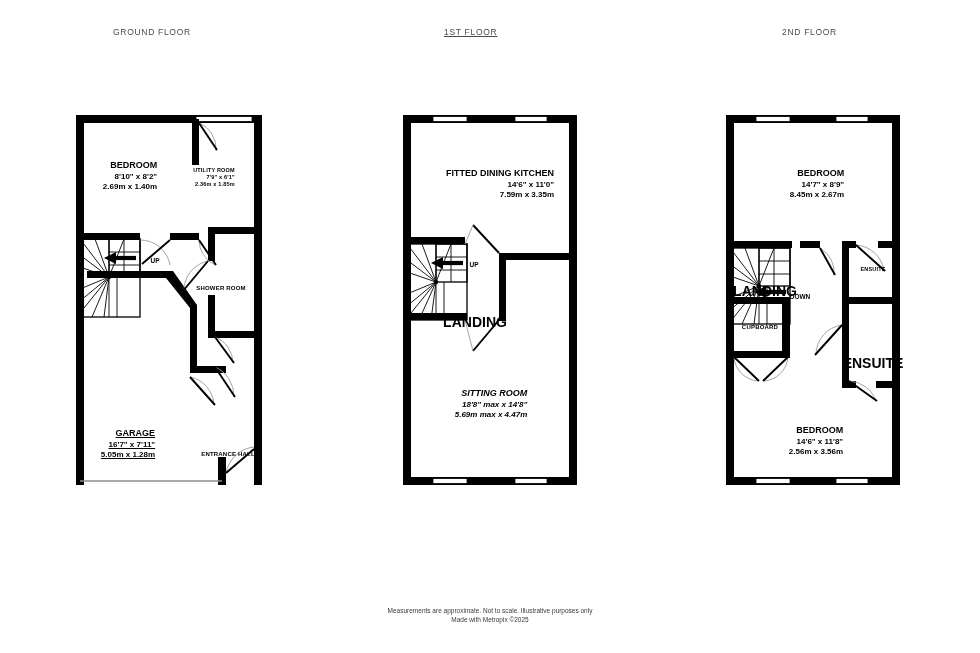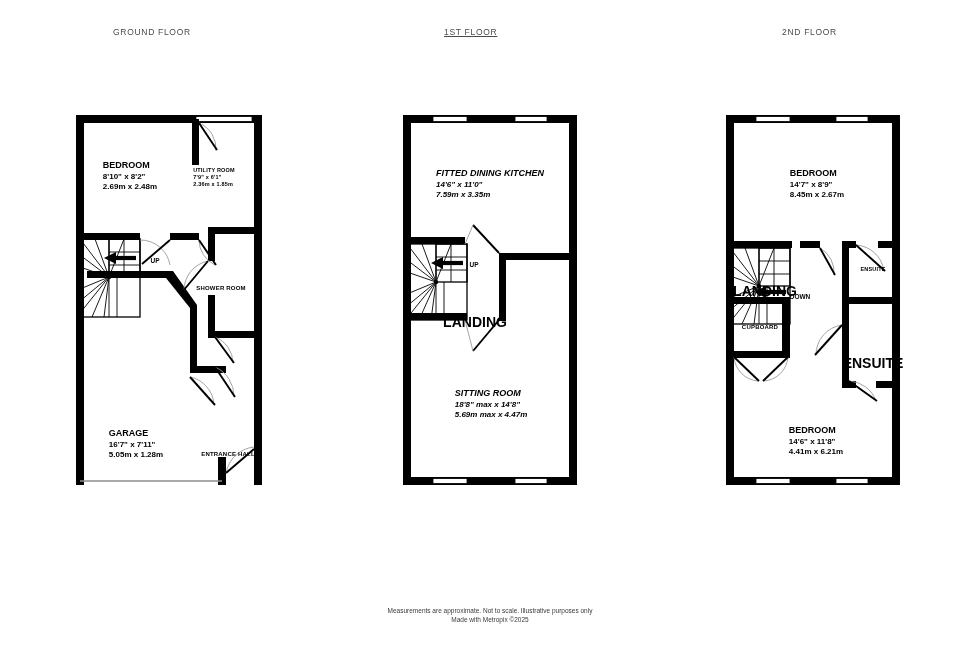--- a/index.html
+++ b/index.html
@@ -28,21 +28,21 @@
     color: #4a4a4a;
     font-weight: 400;
     white-space: nowrap;
   }
   #title-ground { left: 113px; top: 27px; }
   #title-first  { left: 444px; top: 27px; text-decoration: underline; }
   #title-second { left: 768px; top: 27px; margin-left: 14px; }
 
   .room-label {
     position: absolute;
-    text-align: left;
+    text-align: right;
     white-space: nowrap;
     line-height: 1.28;
     font-weight: bold;
     transform: translateX(-50%);
   }
   .room-label .rname { display: block; }
   .room-label .rdim  { display: block; }
 
   .lbl-lg  { font-size: 9px; }
   .lbl-lg .rdim { font-size: 8px; }
@@ -180,34 +180,34 @@
       <line class="doorleaf" x1="124" y1="272" x2="149" y2="300"></line>
 
       <path class="doorarc" d="M 160 368 A 32 32 0 0 1 188 342"></path>
       <line class="doorleaf" x1="160" y1="368" x2="188" y2="344"></line>
     </g>
   </svg>
 
   <div class="room-label lbl-lg" style="left:130px; top:160px;">
     <span class="rname">BEDROOM</span>
     <span class="rdim">8'10"  x 8'2"</span>
-    <span class="rdim">2.69m  x 2.48m</span>
+    <span class="rdim">2.69m  x 1.40m</span>
   </div>
 
   <div class="room-label lbl-xs" style="left:214px; top:167px;">
     <span class="rname">UTILITY ROOM</span>
     <span class="rdim">7'9"  x 6'1"</span>
     <span class="rdim">2.36m  x 1.85m</span>
   </div>
 
   <div class="room-label lbl-sm" style="left:221px; top:285px;">
     <span class="rname">SHOWER ROOM</span>
   </div>
 
-  <div class="room-label lbl-lg" style="left:136px; top:428px;">
+  <div class="room-label lbl-lg" style="left:128px; top:428px;text-decoration:underline;">
     <span class="rname">GARAGE</span>
     <span class="rdim">16'7"  x 7'11"</span>
     <span class="rdim">5.05m  x 1.28m</span>
   </div>
 
   <div class="room-label lbl-sm" style="left:228px; top:451px;">
     <span class="rname">ENTRANCE HALL</span>
   </div>
 
   <div class="room-label lbl-stair" style="left:155px; top:257px;">
@@ -283,21 +283,21 @@
       <path class="doorarc" d="M 104 148 L 78 120"></path>
       <line class="doorleaf" x1="104" y1="148" x2="78" y2="120"></line>
       <path class="doorarc" d="M 78 120 L 70 139"></path>
 
       <path class="doorarc" d="M 104 215 L 78 246"></path>
       <line class="doorleaf" x1="104" y1="215" x2="78" y2="246"></line>
       <path class="doorarc" d="M 78 246 L 70 215"></path>
     </g>
   </svg>
 
-  <div class="room-label lbl-lg" style="left:490px; top:168px;font-style:italic;">
+  <div class="room-label lbl-lg" style="left:500px; top:168px;">
     <span class="rname">FITTED DINING KITCHEN</span>
     <span class="rdim">14'6"  x 11'0"</span>
     <span class="rdim">7.59m  x 3.35m</span>
   </div>
 
   <div class="room-label lbl-md" style="left:475px; top:290px;">
     <span class="rname">LANDING</span>
   </div>
 
   <div class="room-label lbl-lg" style="left:491px; top:388px;font-style:italic;">
@@ -421,21 +421,21 @@
     <span class="rname">CUPBOARD</span>
   </div>
 
   <div class="room-label lbl-md" style="left:873px; top:331px;">
     <span class="rname">ENSUITE</span>
   </div>
 
   <div class="room-label lbl-lg" style="left:816px; top:425px;">
     <span class="rname">BEDROOM</span>
     <span class="rdim">14'6"  x 11'8"</span>
-    <span class="rdim">4.41m  x 6.21m</span>
+    <span class="rdim">2.56m  x 3.56m</span>
   </div>
 
   <div class="room-label lbl-stair" style="left:800px; top:293px;">
     <span class="rname">DOWN</span>
   </div>
 
   <div class="footer" id="footer-line1">Measurements are approximate.  Not to scale.  Illustrative purposes only</div>
   <div class="footer" id="footer-line2">Made with Metropix ©2025</div>
 
 </div>

